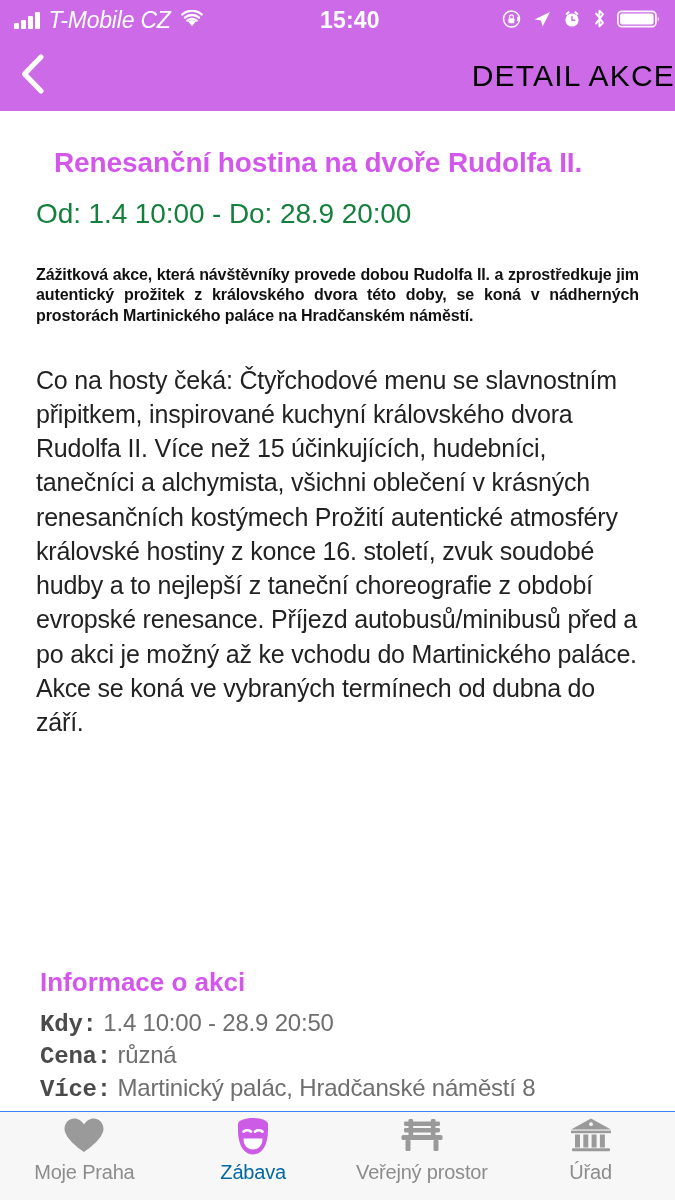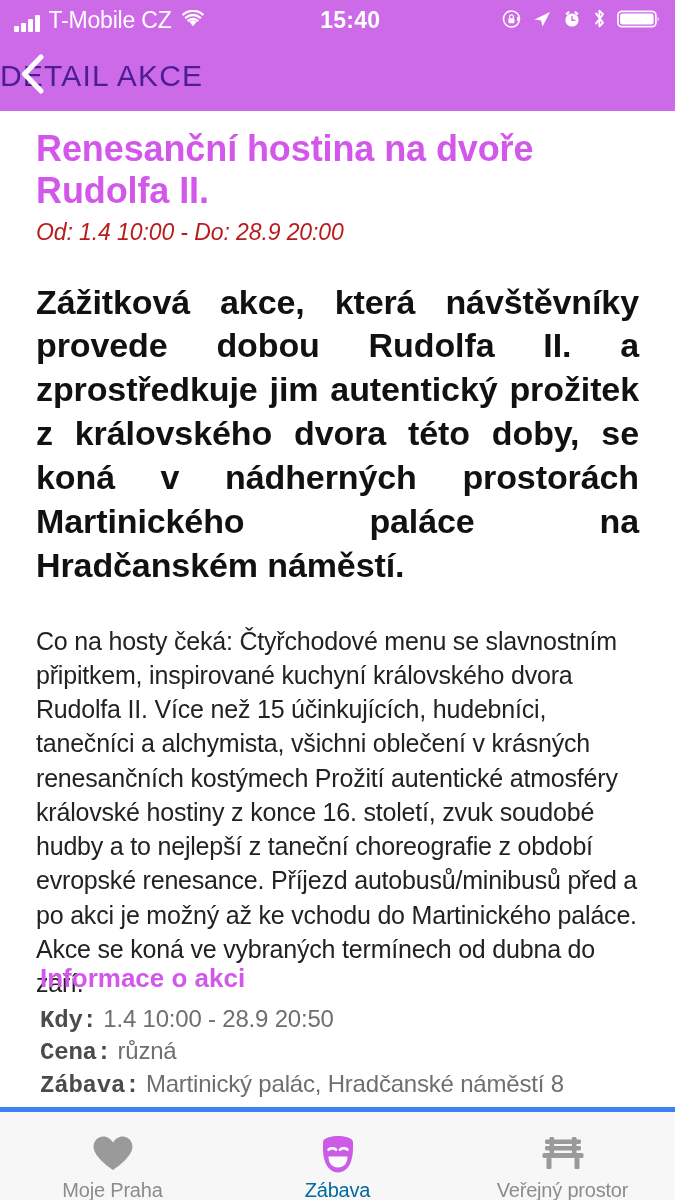--- a/index.html
+++ b/index.html
@@ -27,21 +27,21 @@
   .statusbar {
     height: 41px;
     background: #cc6ae8;
     display: flex;
     align-items: center;
     padding: 0 14px;
     box-sizing: border-box;
     color: #ffffff;
     flex: 0 0 auto;
   }
-  .sb-left { display: flex; align-items: flex-end; gap: 9px; flex: 0 0 auto; }
+  .sb-left { display: flex; align-items: center; gap: 9px; flex: 0 0 auto; font-style: italic; }
   .sb-center { flex: 1 1 auto; display: flex; justify-content: center; align-items: center; }
   .sb-right { display: flex; align-items: center; gap: 10px; flex: 0 0 auto; }
   .carrier {
     font-size: 23px;
     letter-spacing: -0.2px;
     color: #ffffff;
     line-height: 1;
     font-weight: 400;
   }
   .clock {
@@ -80,59 +80,58 @@
     transform: translateY(-50%);
     width: 54px;
     height: 54px;
     display: flex;
     align-items: center;
     justify-content: center;
     cursor: pointer;
   }
   .nav-title {
     width: 100%;
-    text-align: left;
-    color: #4c1d95;
+    text-align: right;
+    color: #000000;
     font-size: 30px;
     font-weight: 400;
     letter-spacing: 1.2px;
     line-height: 1;
   }
 
   
   .content {
     flex: 1 1 auto;
     overflow: hidden;
     background: #ffffff;
     position: relative;
   }
   .pad { padding: 0 36px 0 36px; }
 
   .event-title {
     color: #d357ea;
-    font-size: 36px;
+    font-size: 28px;
     font-weight: 700;
     line-height: 1.18;
-    margin: 0;
+    margin: 18px;
     padding-top: 17px;
     letter-spacing: -0.1px;
   }
   .event-dates {
-    color: #b91c1c;
-    font-size: 23px;
+    color: #15803d;
+    font-size: 28px;
     font-weight: 400;
     margin: 6px 0 0 0;
     line-height: 1.2;
     letter-spacing: -0.1px;
-    font-style: italic;
   }
 
   .lead-para {
     color: #111111;
-    font-size: 34px;
+    font-size: 16px;
     font-weight: 700;
     line-height: 1.29;
     text-align: justify;
     margin: 34px 0 0 0;
     letter-spacing: -0.1px;
   }
   .body-para {
     color: #222222;
     font-size: 25px;
     font-weight: 400;
@@ -157,23 +156,23 @@
     letter-spacing: -0.2px;
     white-space: nowrap;
   }
   .info-row b { color: #4b4b4b; font-weight: 700; font-family: Liberation Mono, monospace; }
 
   
   .tabbar {
     flex: 0 0 auto;
     height: 88px;
     background: #f7f7f7;
-    border-top: 5px solid #3b82f6;
-    display: flex;
-    align-items: flex-end;
+    border-top: 1px solid #3b82f6;
+    display: flex;
+    align-items: flex-start;
   }
   .tab {
     flex: 1 1 0;
     display: flex;
     flex-direction: column;
     align-items: center;
     justify-content: center;
     gap: 6px;
     cursor: pointer;
     padding-top: 4px;
@@ -282,21 +281,21 @@
 
       <p class="info-row">
         <b>Kdy:</b>
         <span>1.4 10:00 - 28.9 20:50</span>
       </p>
       <p class="info-row">
         <b>Cena:</b>
         <span>různá</span>
       </p>
       <p class="info-row">
-        <b>Zábava:</b>
+        <b>Více:</b>
         <span>Martinický palác, Hradčanské náměstí 8</span>
       </p>
     </div>
   </div>
 
   <div class="tabbar">
 
     <div class="tab">
       <span class="tab-icon">
         <svg width="44" height="40" viewBox="0 0 44 40">
@@ -327,15 +326,30 @@
           <rect x="6.5" y="24" width="5" height="11" rx="1.2" fill="#9a9a9a"></rect>
           <rect x="34.5" y="24" width="5" height="11" rx="1.2" fill="#9a9a9a"></rect>
           <rect x="9.5" y="3" width="4.6" height="17" rx="1.3" fill="#9a9a9a"></rect>
           <rect x="31.9" y="3" width="4.6" height="17" rx="1.3" fill="#9a9a9a"></rect>
         </svg>
       </span>
       <span class="tab-label">Veřejný prostor</span>
     </div>
 
 
+    <div class="tab">
+      <span class="tab-icon">
+        <svg width="46" height="40" viewBox="0 0 46 40">
+          <path d="M23 2.5 L43 13.5 L3 13.5 Z" fill="#9a9a9a"></path>
+          <circle cx="23" cy="8.2" r="1.9" fill="#f7f7f7"></circle>
+          <rect x="3" y="14.6" width="40" height="2.6" fill="#9a9a9a"></rect>
+          <rect x="7" y="18.5" width="5" height="13" fill="#9a9a9a"></rect>
+          <rect x="15.3" y="18.5" width="5" height="13" fill="#9a9a9a"></rect>
+          <rect x="23.6" y="18.5" width="5" height="13" fill="#9a9a9a"></rect>
+          <rect x="31.9" y="18.5" width="5" height="13" fill="#9a9a9a"></rect>
+          <rect x="4" y="32.3" width="38" height="3" rx="1" fill="#9a9a9a"></rect>
+        </svg>
+      </span>
+      <span class="tab-label">Úřad</span>
+    </div>
 
   </div>
 </div>
 
 </body></html>

